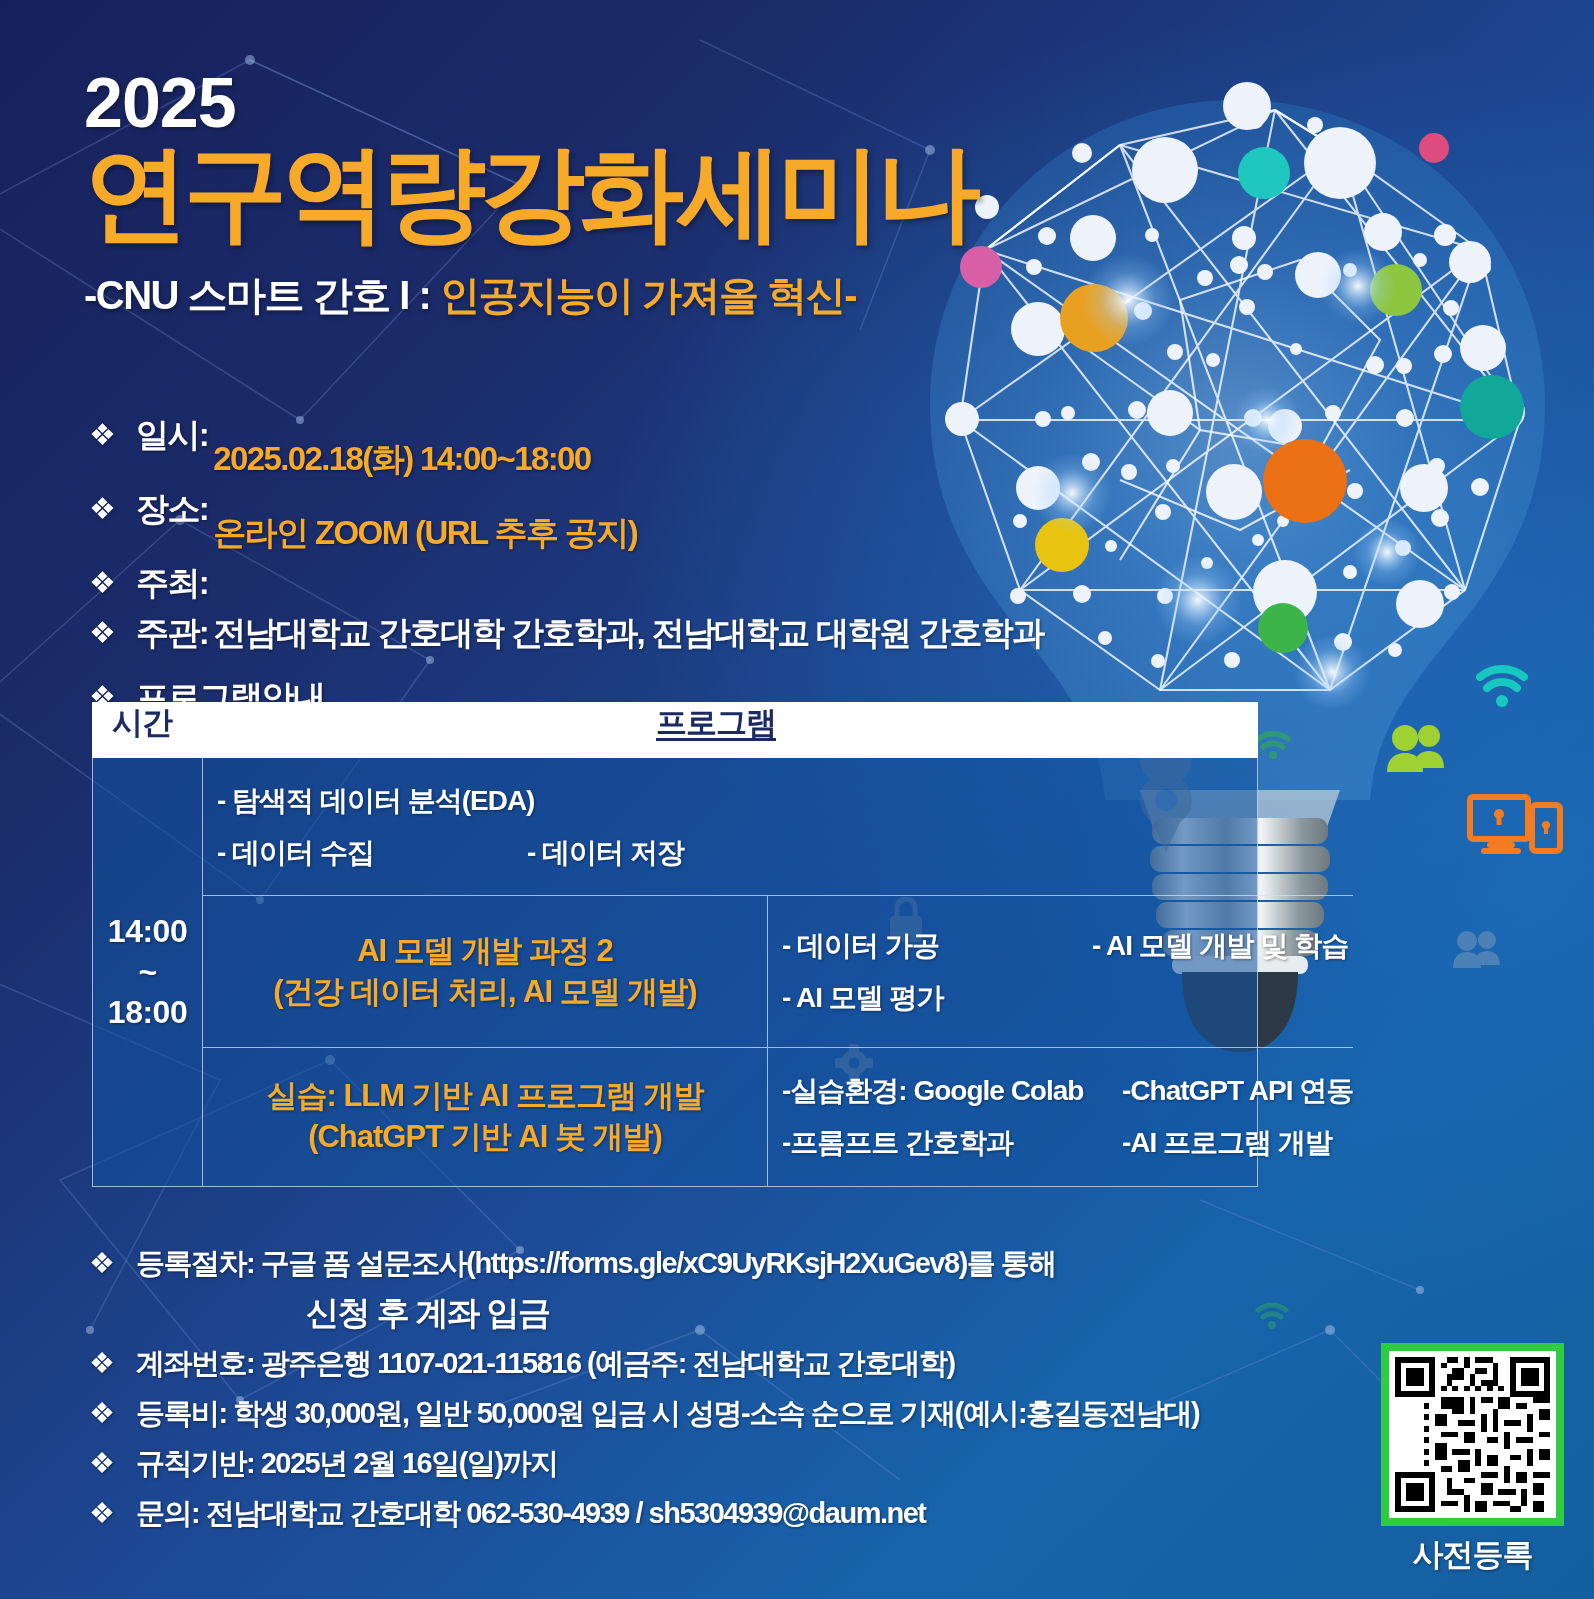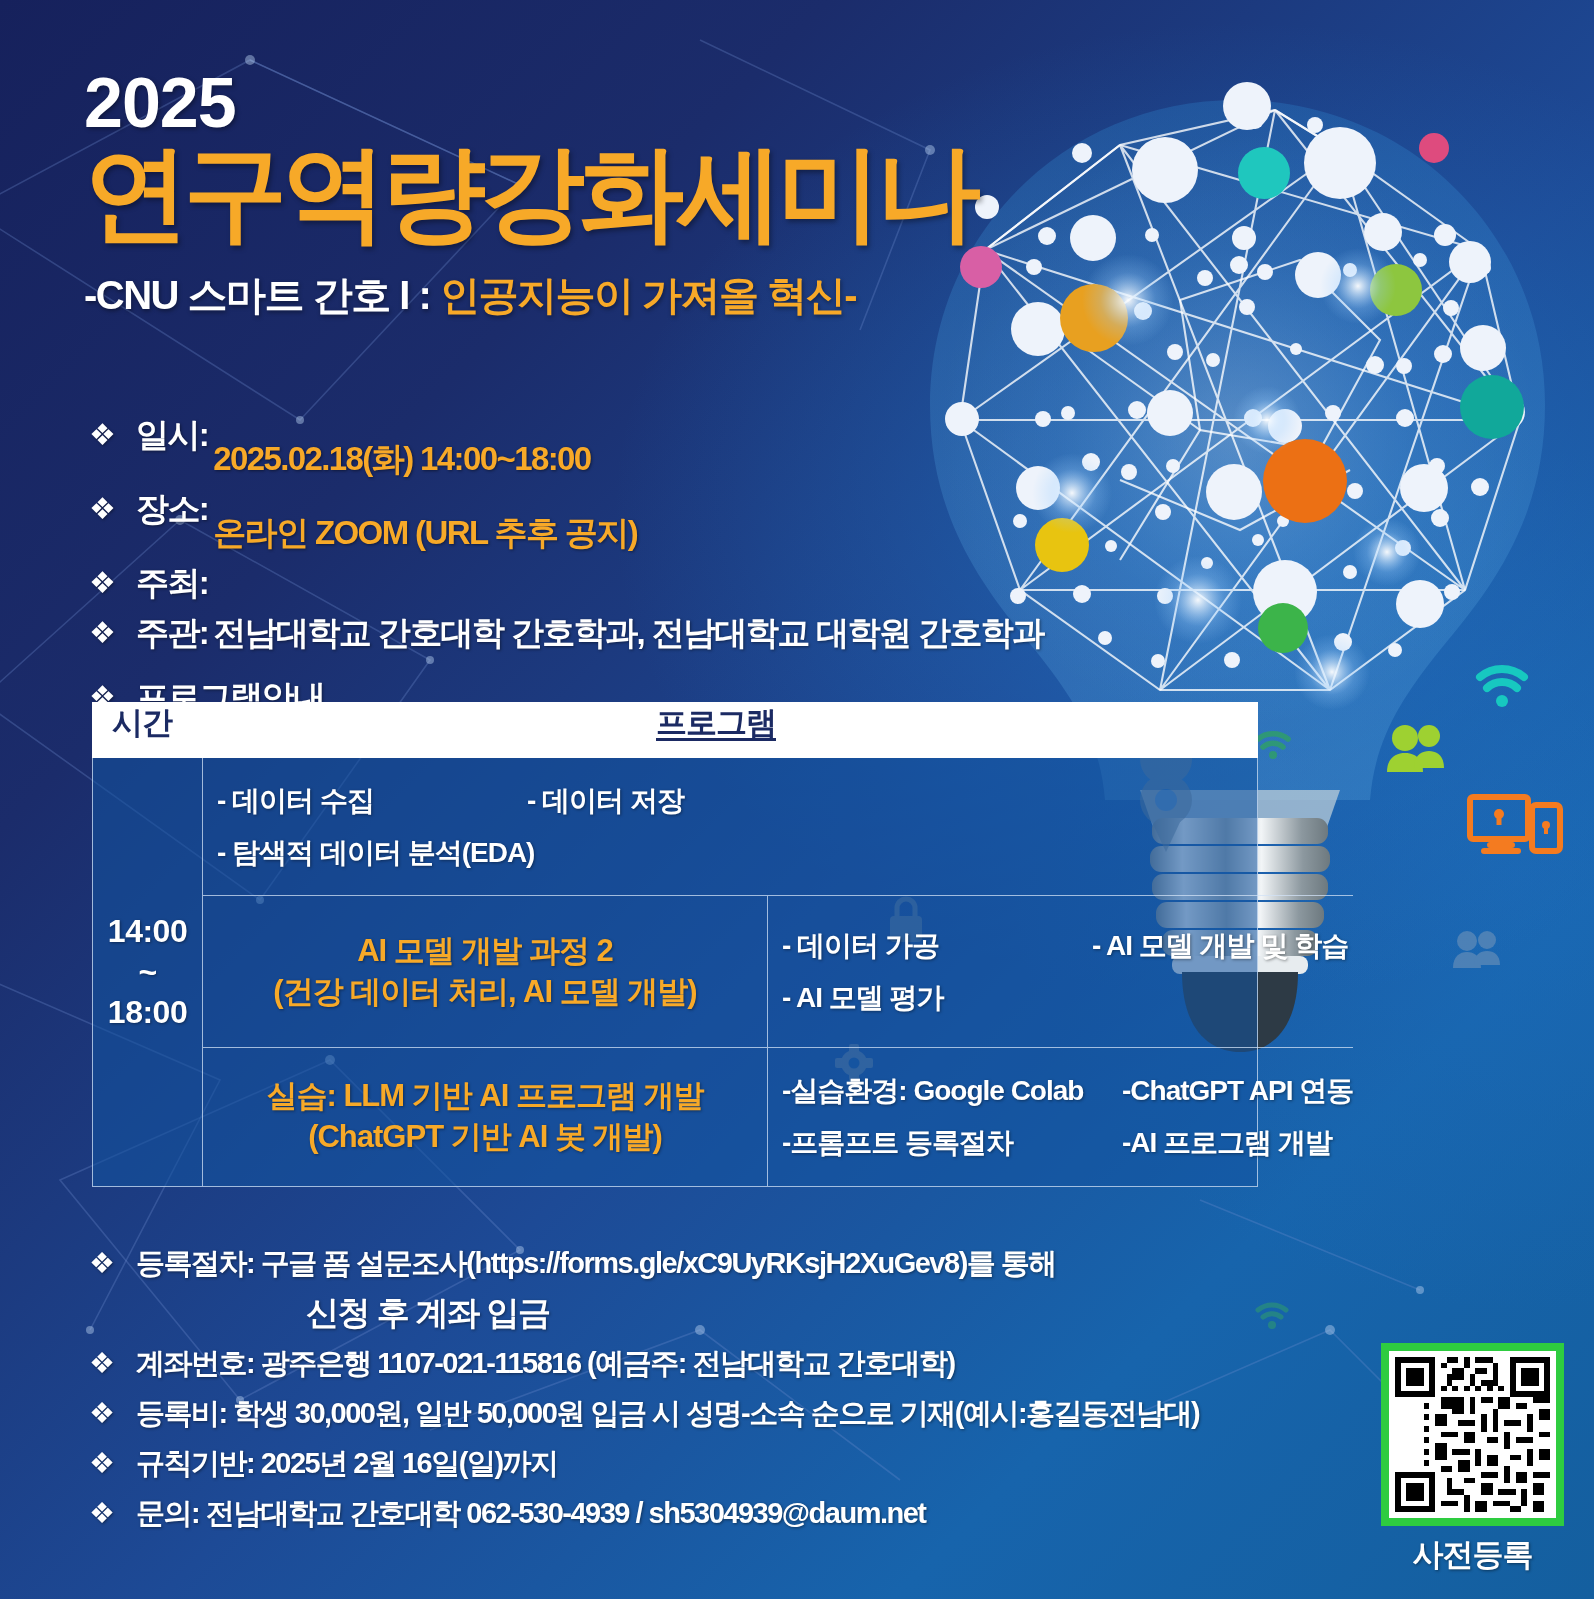--- a/index.html
+++ b/index.html
@@ -622,25 +622,25 @@
         <span>~</span>
         <span>18:00</span>
       </div>
 
       <div class="rows-col">
 
 
         <div class="trow r2">
           <div class="cell-items">
             <div class="item-line">
+              <span class="item-a" style="flex:0 0 auto">- 탐색적 데이터 분석(EDA)</span>
+            </div>
+            <div class="item-line">
               <span class="item-a">- 데이터 수집</span>
               <span class="item-b">- 데이터 저장</span>
-            </div>
-            <div class="item-line">
-              <span class="item-a" style="flex:0 0 auto">- 탐색적 데이터 분석(EDA)</span>
             </div>
           </div>
         </div>
 
         <div class="trow r3">
           <div class="cell-topic">
             <div class="topic-main">AI 모델 개발 과정 2</div>
             <div class="topic-sub big">(건강 데이터 처리, AI 모델 개발)</div>
           </div>
           <div class="cell-items">
@@ -658,21 +658,21 @@
           <div class="cell-topic">
             <div class="topic-main">실습: LLM 기반 AI 프로그램 개발</div>
             <div class="topic-sub big">(ChatGPT 기반 AI 봇 개발)</div>
           </div>
           <div class="cell-items">
             <div class="item-line">
               <span class="item-a" style="flex:0 0 340px">-실습환경: Google Colab</span>
               <span class="item-b">-ChatGPT API 연동</span>
             </div>
             <div class="item-line">
-              <span class="item-a" style="flex:0 0 340px">-프롬프트 등록절차</span>
+              <span class="item-a" style="flex:0 0 340px">-프롬프트 간호학과</span>
               <span class="item-b">-AI 프로그램 개발</span>
             </div>
           </div>
         </div>
 
       </div>
     </div>
   </div>
 
   <div class="foot-list">

